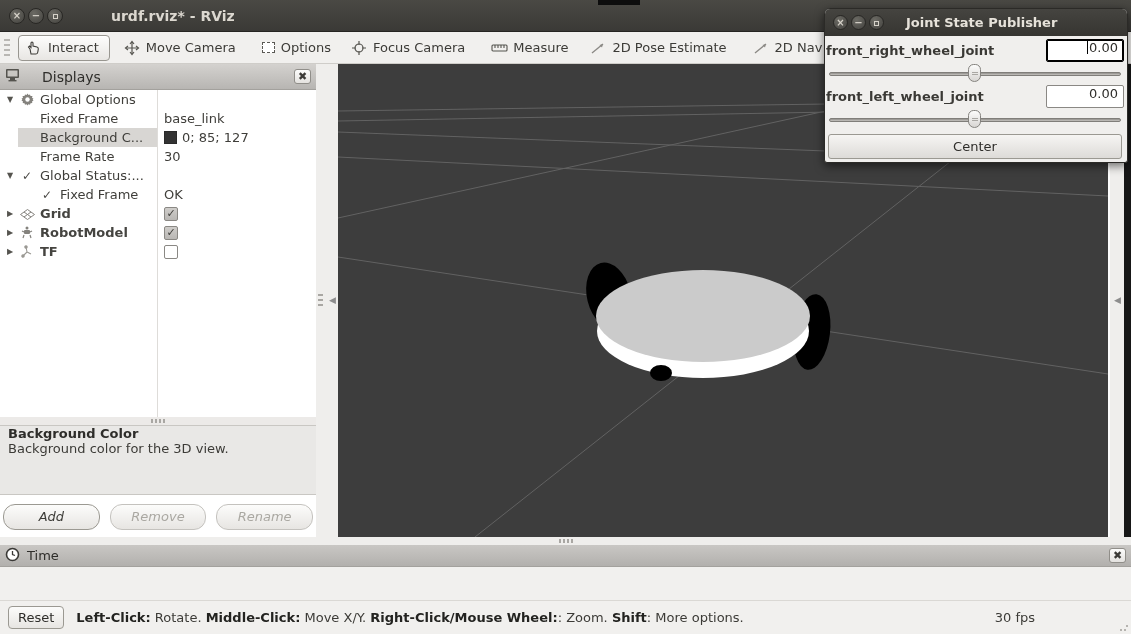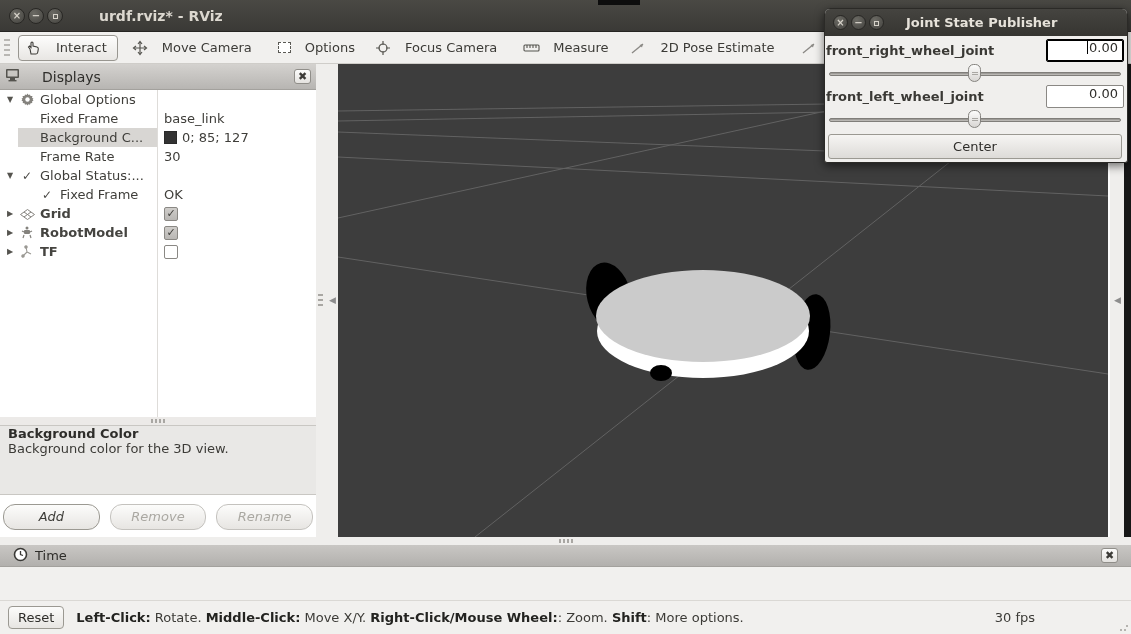--- a/index.html
+++ b/index.html
@@ -9,29 +9,29 @@
   
   .titlebar { position:absolute; left:0; top:0; width:1131px; height:32px;
     background:linear-gradient(#4a4944,#3a3936); border-bottom:1px solid #262522;
     display:flex; align-items:center; }
   .winbtns { display:flex; gap:3px; margin-left:9px; }
   .winbtn { width:16px; height:16px; border-radius:50%;
     background:radial-gradient(circle at 35% 30%, #6b6a64, #44433f);
     border:1px solid #282724; color:#d6d2c9; font-size:10px; line-height:14px;
     text-align:center; font-weight:bold; }
   .winbtn .sq { display:inline-block; width:5px; height:5px; border:1px solid #d6d2c9; margin-top:4px; }
-  .win-title { color:#dcd8d0; font-weight:bold; font-size:14px; margin-left:36px; }
+  .win-title { color:#dcd8d0; font-weight:bold; font-size:14px; margin-left:48px; }
   .notch { position:absolute; left:598px; top:0; width:42px; height:5px; background:#0d0d0d; }
 
   
   .toolbar { position:absolute; left:0; top:32px; width:1131px; height:32px;
     background:#f1f0ee; border-bottom:1px solid #cfcdc9; display:flex; align-items:center; }
   .tb-grip { width:6px; height:18px; margin-left:4px;
     background:repeating-linear-gradient(#b9b7b3 0 2px, transparent 2px 5px); }
-  .tool { display:flex; align-items:center; gap:14px; color:#3c3b37; white-space:nowrap; }
+  .tool { display:flex; align-items:center; gap:6px; color:#3c3b37; white-space:nowrap; }
   .tool.active { border:1px solid #989690; border-radius:4px;
     background:linear-gradient(#fdfdfc,#e8e6e3); padding:4px 10px 4px 7px;
     box-shadow:inset 0 1px 0 #fff; margin-left:8px; }
   .ticon { display:inline-block; width:16px; height:16px; }
   .ticon svg { display:block; }
   .sel-box { width:13px; height:11px; border:1px dashed #5a5954; background:#fff; }
 
   
   .displays { position:absolute; left:0; top:64px; width:316px; height:473px;
     background:#fff; display:flex; flex-direction:column; }
@@ -79,21 +79,21 @@
   .viewport { position:absolute; left:338px; top:64px; width:770px; height:473px; background:#3d3d3d; }
   .right-strip { position:absolute; left:1108px; top:64px; width:16px; height:473px;
     background:#efeeec; border-left:2px solid #fdfdfd; }
   .right-dark { position:absolute; left:1124px; top:64px; width:7px; height:473px; background:#171717; }
   .h-splitter { position:absolute; left:0; top:537px; width:1131px; height:8px; background:#efeeec;
     display:flex; align-items:center; justify-content:center; }
 
   
   .time-panel { position:absolute; left:0; top:545px; width:1131px; height:55px; }
   .time-header { height:22px; background:linear-gradient(#c9c7c4,#b2b0ad); border-bottom:1px solid #a3a19d;
-    display:flex; align-items:center; padding:0 13px; color:#2e2d2a; }
+    display:flex; align-items:center; padding:0 5px; color:#2e2d2a; }
   .time-header .ph-title { margin-left:7px; }
   .time-body { height:33px; background:#f1f0ee; display:flex; align-items:center; padding:0 10px; }
   .tfield { display:flex; align-items:center; margin-right:13px; }
   .tfield label { margin-right:7px; color:#3c3b37; white-space:nowrap; }
   .tinput { height:25px; border:1px solid #aeaca8; border-radius:3px; background:#fff;
     font-family:"DejaVu Sans",sans-serif; font-size:13px; color:#2e2d2a; padding:0 6px; }
   .exp-wrap { margin-left:auto; margin-right:58px; display:flex; align-items:center; gap:8px; }
 
   
   .statusbar { position:absolute; left:0; top:600px; width:1131px; height:34px; background:#f1f0ee;

